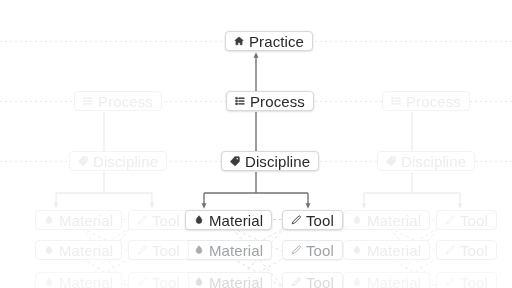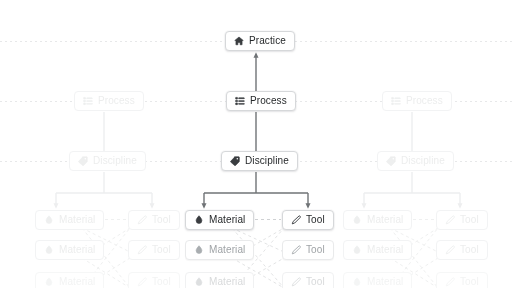--- a/index.html
+++ b/index.html
@@ -9,21 +9,21 @@
   }
   #canvas{position:relative;width:512px;height:288px;overflow:hidden;background:#ffffff;}
   #wires{position:absolute;inset:0;width:512px;height:288px;pointer-events:none;}
 
   .node{
     position:absolute;display:flex;align-items:center;gap:5px;
     box-sizing:border-box;height:20px;padding:0 8px;
     background:#ffffff;border:1px solid #e2e3e5;border-radius:4px;
     white-space:nowrap;
   }
-  .node .lbl{font-size:10px;line-height:1;color:#2f3234;letter-spacing:.1px;}
+  .node .lbl{font-size:15px;line-height:1;color:#2f3234;letter-spacing:.1px;}
   .node .ico{width:10px;height:10px;display:block;flex:0 0 10px;}
   .node .ico svg{display:block;width:10px;height:10px;}
 
   
   .node.active{
     border-color:#d6d8da;
     box-shadow:0 1px 2px rgba(20,24,30,.10), 0 0 0 1px rgba(20,24,30,.02);
     z-index:5;
   }
   .node.active .ico svg{fill:#3a3d40;stroke:#3a3d40;}

